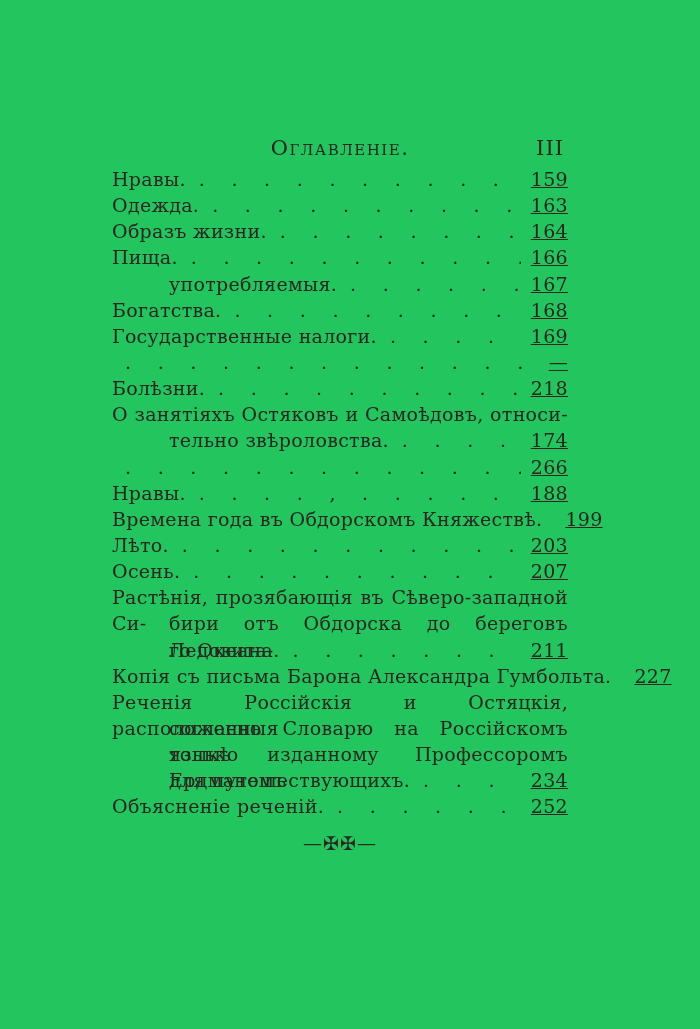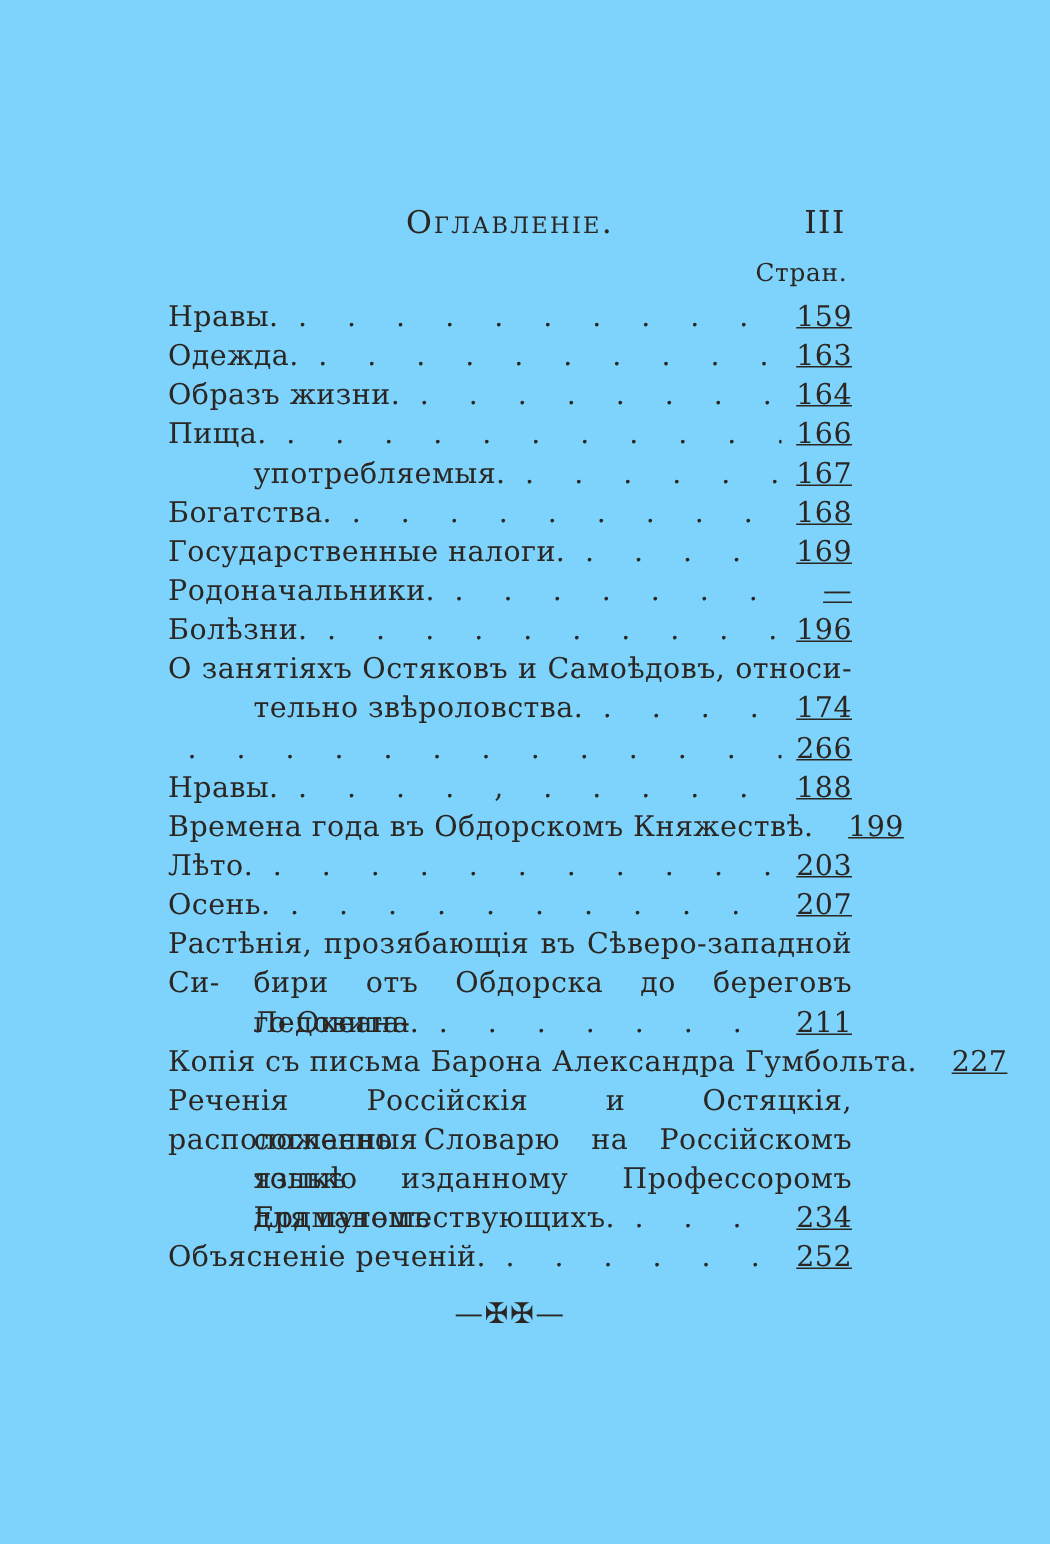--- a/index.html
+++ b/index.html
@@ -1,20 +1,20 @@
 <!DOCTYPE html>
 <html><head>
 <meta charset="utf-8">
 <style>
   html, body { margin: 0; padding: 0; background: #ffffff; }
   .page {
     position: relative;
     width: 700px;
     height: 1029px;
-    background: #7dd3fc;
+    background: #22c55e;
     color: #2b2622;
     font-family: "DejaVu Serif", "Liberation Serif", serif;
     box-sizing: border-box;
     padding: 136px 132px 0 112px;
     overflow: hidden;
   }
   .header {
     position: relative;
     height: 26px;
   }
@@ -80,21 +80,20 @@
   }
 </style>
 </head>
 <body>
 
 <div class="page">
   <div class="header">
     <div class="page-title">Оглавленіе.</div>
     <div class="folio">III</div>
   </div>
-  <div class="column-header">Стран.</div>
   <div class="toc-list">
   <div class="row">
     <span class="row-text">Нравы.</span>
     <span class="leader">. . . . . . . . . . . . . . . .</span>
     <span class="page-num">159</span>
   </div>
 
   <div class="row">
     <span class="row-text">Одежда.</span>
     <span class="leader">. . . . . . . . . . . . . . . .</span>
@@ -126,29 +125,28 @@
     <span class="page-num">168</span>
   </div>
 
   <div class="row">
     <span class="row-text">Государственные налоги.</span>
     <span class="leader">. . . . . . . . . . . . . . . .</span>
     <span class="page-num">169</span>
   </div>
 
   <div class="row">
-    <span class="row-text">Родоначальники.</span>
     <span class="leader">. . . . . . . . . . . . . . . .</span>
     <span class="page-num">—</span>
   </div>
 
   <div class="row">
     <span class="row-text">Болѣзни.</span>
     <span class="leader">. . . . . . . . . . . . . . . .</span>
-    <span class="page-num">196</span>
+    <span class="page-num">218</span>
   </div>
 
   <div class="row fill">
     <span class="row-text">О занятіяхъ Остяковъ и Самоѣдовъ, относи-</span>
 
   </div>
 
   <div class="row indent">
     <span class="row-text">тельно звѣроловства.</span>
     <span class="leader">. . . . . . . . . . . . . . . .</span>

